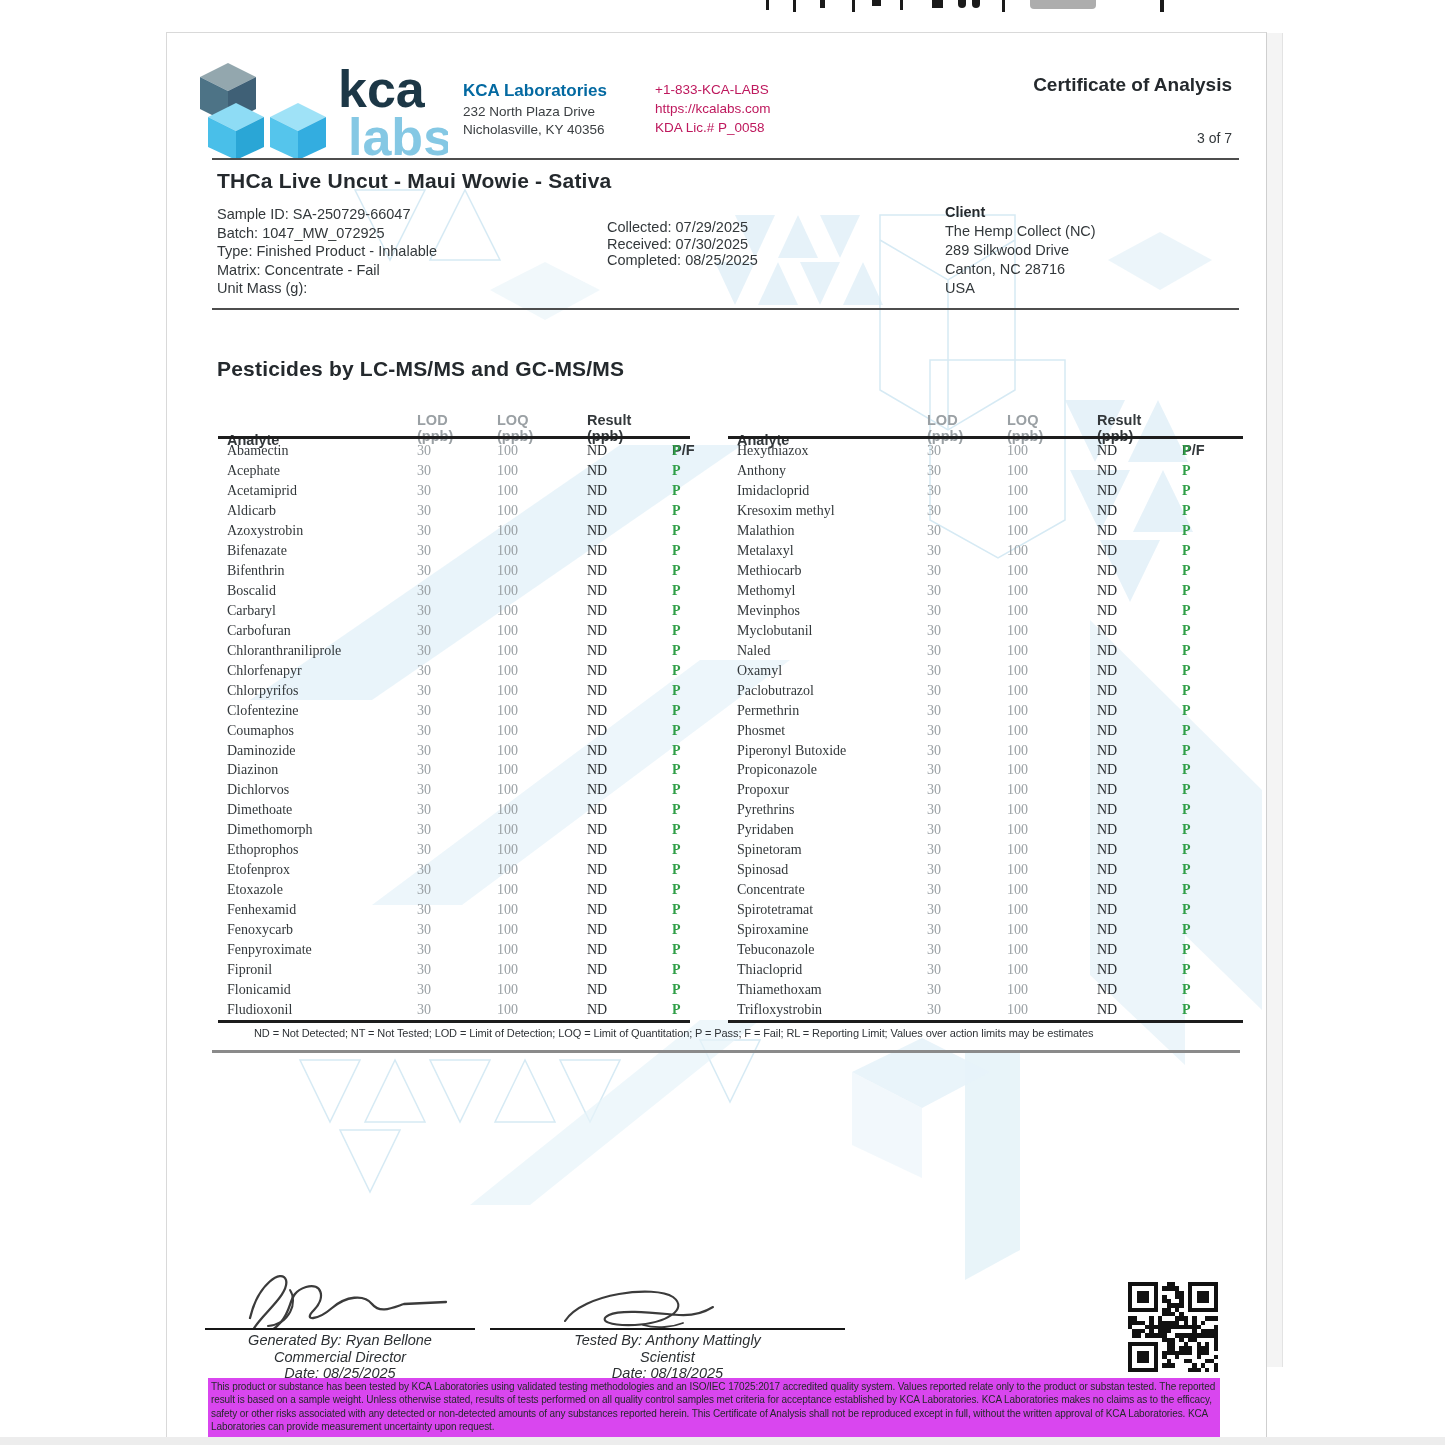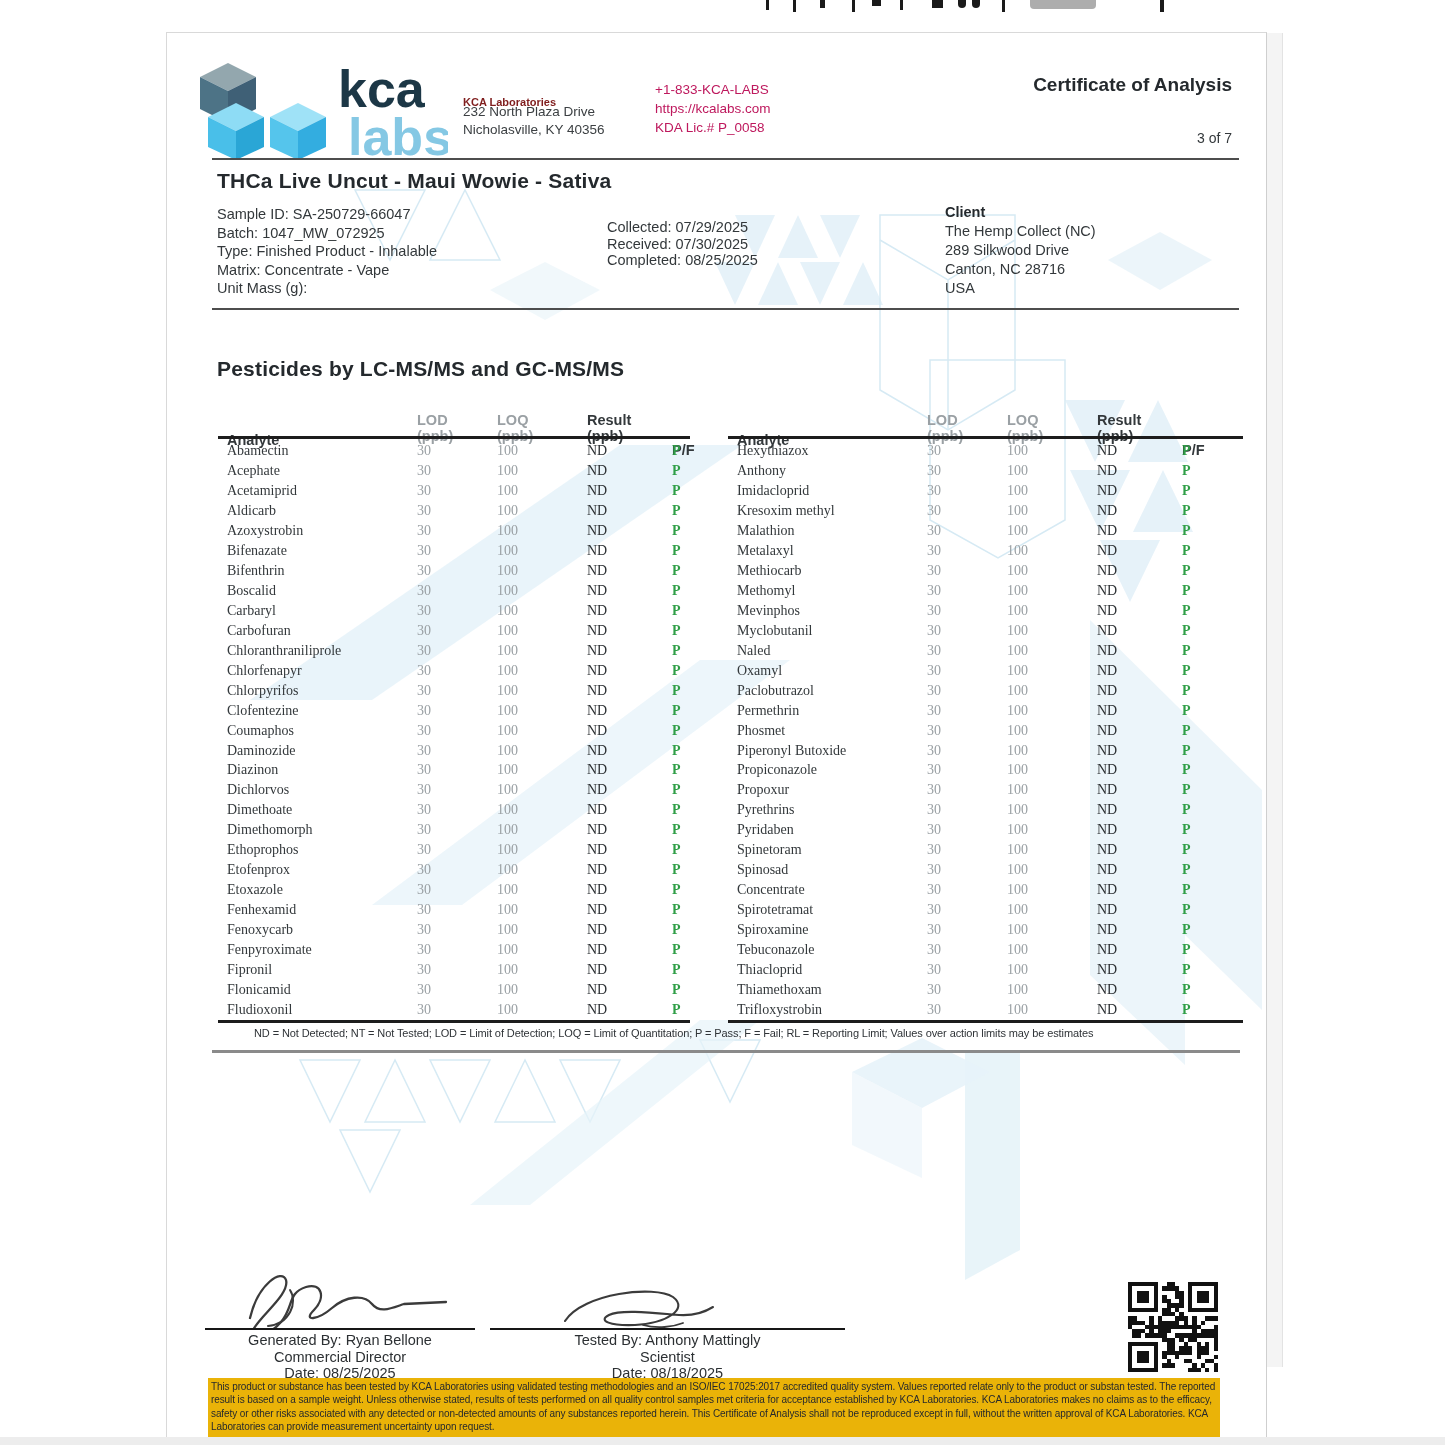--- a/index.html
+++ b/index.html
@@ -8,21 +8,21 @@
     background:#ffffff;font-family:"Liberation Sans", sans-serif;color:#33383b;
   }
   .abs{position:absolute;}
   
   .page-frame{left:166px;top:32px;width:1099px;height:1413px;background:#ffffff;
     border-left:1px solid #d9d9d9;border-top:1px solid #d9d9d9;border-right:1px solid #cfcfcf;z-index:1;}
   .side-strip{left:1267px;top:33px;width:15px;height:1334px;background:#f4f4f4;border-right:1px solid #e3e3e3;z-index:1;}
   .watermark{left:0;top:0;z-index:2;pointer-events:none;}
   .content{z-index:3;}
   
-  .lab-name{left:463px;top:96px;font-size:11px;font-weight:bold;color:#7f1d1d;}
+  .lab-name{left:463px;top:81px;font-size:17px;font-weight:bold;color:#0369a1;}
   .lab-addr{left:463px;top:103px;font-size:13.5px;line-height:18px;color:#3c4043;}
   .lab-contact{left:655px;top:80px;font-size:13.5px;line-height:19px;color:#be185d;}
   .coa-title{left:932px;top:74px;width:300px;text-align:right;font-size:19px;font-weight:bold;color:#24292d;}
   .page-num{left:1032px;top:130px;width:200px;text-align:right;font-size:14px;color:#33383b;}
   .rule{background:#4d4d4d;}
   .rule-dark{background:#1d1d1d;}
   .rule-gray{background:#8a8a8a;}
   
   .product-title{left:217px;top:169px;font-size:21px;font-weight:bold;color:#24292d;letter-spacing:.2px;}
   .sample-fields{left:217px;top:205px;font-size:14.5px;line-height:18.6px;color:#33383b;}
@@ -40,23 +40,23 @@
   .th-analyte{padding-left:9px;align-self:end;padding-bottom:10px;}
   .tbody{font-size:14px;color:#33383b;}
   .trow{height:19.97px;font-family:Liberation Serif, serif;}
   .c-analyte{padding-left:9px;white-space:nowrap;}
   .c-num{color:#9aa0a4;}
   .c-res{color:#2c3033;}
   .c-pf{color:#2f9e47;font-weight:bold;}
   .footnote{left:218px;top:1027px;width:1000px;font-size:11px;color:#2f3337;letter-spacing:-0.1px;padding-left:36px;}
   
   .sig-line{background:#161616;height:2px;}
-  .sig-text{text-align:center;font-size:14.5px;line-height:16.5px;color:#2c3033;}
+  .sig-text{text-align:center;font-size:14.5px;line-height:16.5px;color:#2c3033;font-style:italic;}
   
-  .disclaimer{left:208px;top:1378px;width:1006px;height:62px;background:#eab308;
+  .disclaimer{left:208px;top:1378px;width:1006px;height:62px;background:#d946ef;
     font-size:10px;line-height:13.4px;color:#26292c;letter-spacing:-0.1px;padding:2px 3px;}
   .bottom-strip{left:0px;top:1437px;width:1445px;height:8px;background:#ededed;}
   
   .frag{background:#1a1a1a;}
 </style>
 </head>
 <body>
 
 <div class="abs page-frame"></div>
 <div class="abs side-strip"></div>
@@ -157,21 +157,21 @@
   <div class="abs page-num">3 of 7</div>
 
   <div class="abs rule" style="left:212px;top:158px;width:1027px;height:2px;"></div>
 
   <div class="abs product-title">THCa Live Uncut - Maui Wowie - Sativa</div>
 
   <div class="abs sample-fields">
     <div><span>Sample ID:</span> <span>SA-250729-66047</span></div>
     <div><span>Batch:</span> <span>1047_MW_072925</span></div>
     <div><span>Type:</span> <span>Finished Product - Inhalable</span></div>
-    <div><span>Matrix:</span> <span>Concentrate - Vape</span></div>
+    <div><span>Matrix:</span> <span>Concentrate - Fail</span></div>
     <div><span>Unit Mass (g):</span> <span></span></div>
   </div>
 
   <div class="abs dates-block">
     <div><span>Collected:</span> <span>07/29/2025</span></div>
     <div><span>Received:</span> <span>07/30/2025</span></div>
     <div><span>Completed:</span> <span>08/25/2025</span></div>
   </div>
 
   <div class="abs client-block">

